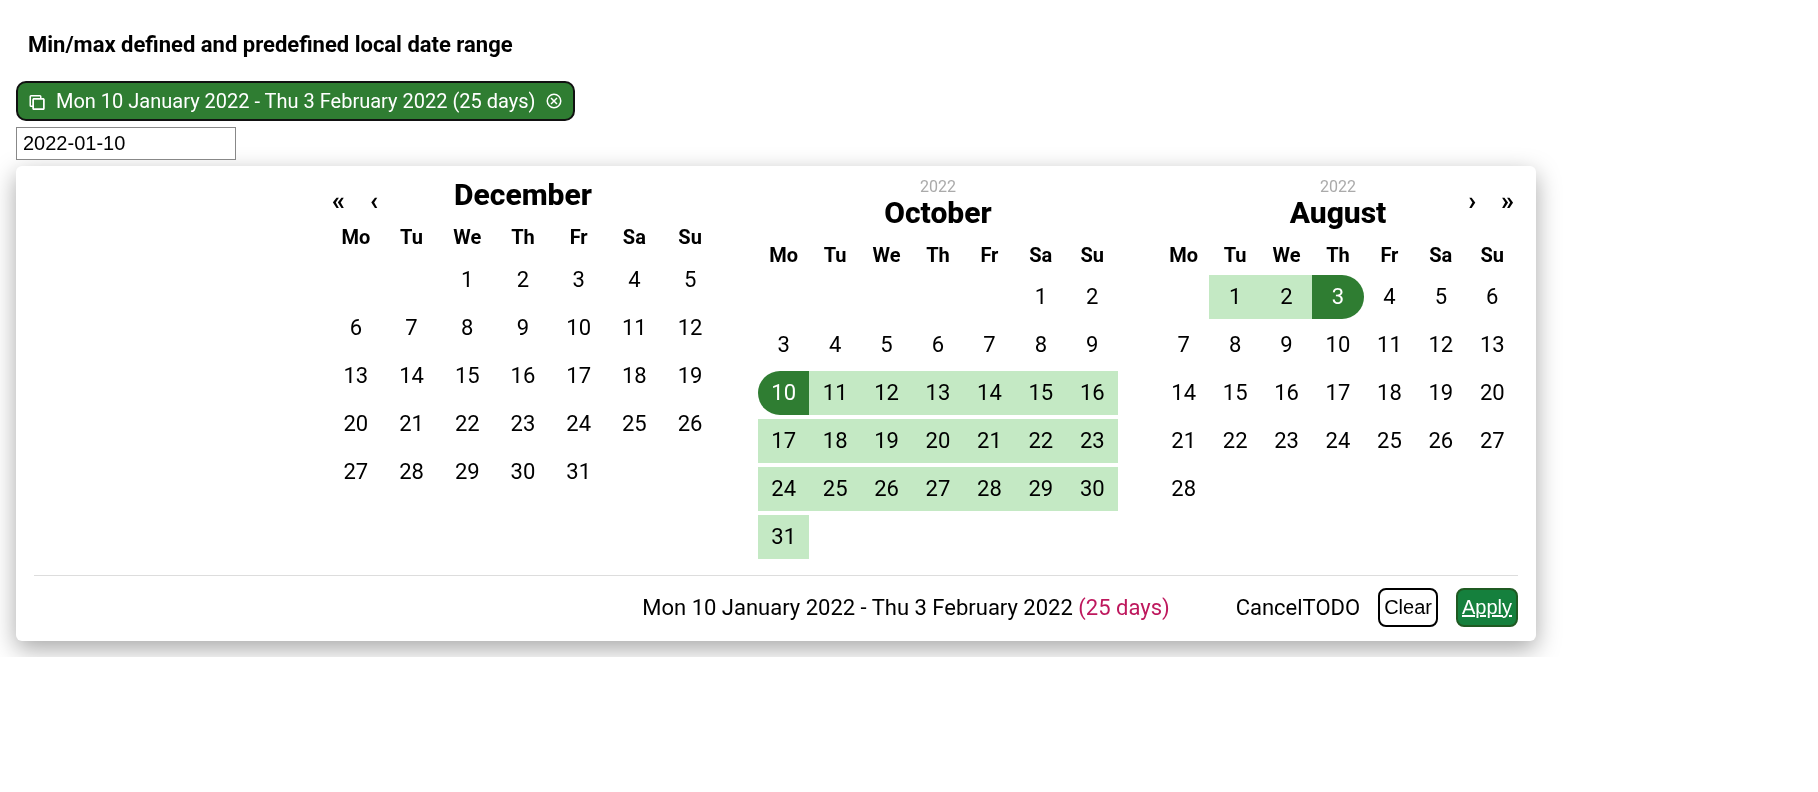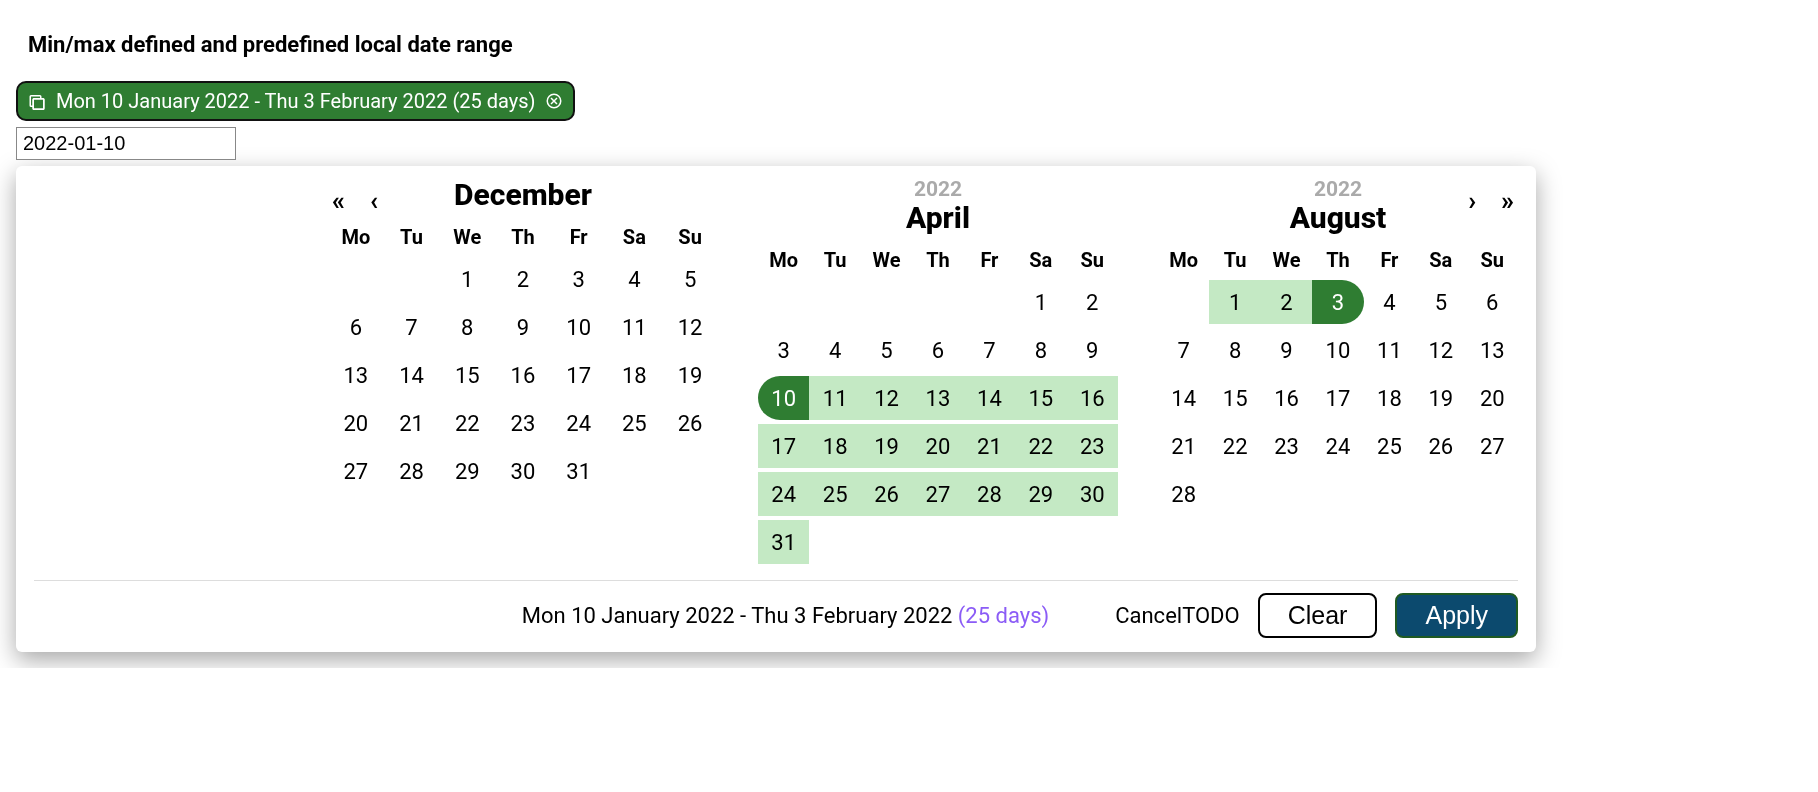--- a/index.html
+++ b/index.html
@@ -41,23 +41,23 @@
     background: #fff;
     border-radius: 6px;
     box-shadow: 0 8px 24px rgba(0,0,0,0.35);
     padding: 8px 18px 14px;
   }
   .months-row { display: flex; justify-content: flex-end; gap: 40px; }
   .month { width: 360px; }
   .month.dec { width: 390px; }
   .month-header { text-align: center; position: relative; padding: 4px 0 8px; }
   .month-year {
-    font-size: 21px;
+    font-size: 16px;
     color: #aaa;
-    font-weight: 700;
+    font-weight: 400;
     line-height: 1.1;
   }
   .month-name { font-size: 30px; font-weight: 800; line-height: 1.1; }
   .nav {
     position: absolute;
     top: 12px;
     font-size: 26px;
     font-weight: 700;
     cursor: pointer;
     color: #000;
@@ -104,34 +104,35 @@
   .footer {
     border-top: 1px solid #ddd;
     margin-top: 14px;
     padding-top: 12px;
     display: flex;
     align-items: center;
     justify-content: flex-end;
     gap: 18px;
     font-size: 22px;
   }
-  .footer .summary .days { color: #8b5cf6; }
+  .footer .summary .days { color: #be185d; }
   .footer .cancel-text { color: #000; cursor: pointer; margin-left: 48px; }
   .footer button {
-    font-size: 25px;
-    padding: 6px 28px;
+    font-size: 20px;
+    padding: 6px 4px;
     border-radius: 8px;
     border: 2px solid #000;
     background: #fff;
     cursor: pointer;
   }
   .footer button.apply {
-    background: #0c4a6e;
+    background: #15803d;
     border-color: #1f5a22;
     color: #fff;
+    text-decoration: underline;
   }
 </style>
 </head>
 <body>
 
 
 
 <h3 class="page-title">Min/max defined and predefined local date range</h3>
 
 <div class="range-chip">
@@ -283,21 +284,21 @@
               </td>
               <td></td>
               <td></td>
             </tr>
           </tbody>
         </table>
       </div>
       <div class="month jan">
         <div class="month-header">
           <div class="month-year">2022</div>
-          <div class="month-name">April</div>
+          <div class="month-name">October</div>
         </div>
         <table class="cal">
           <thead>
             <tr>
               <th>Mo</th>
               <th>Tu</th>
               <th>We</th>
               <th>Th</th>
               <th>Fr</th>
               <th>Sa</th>

